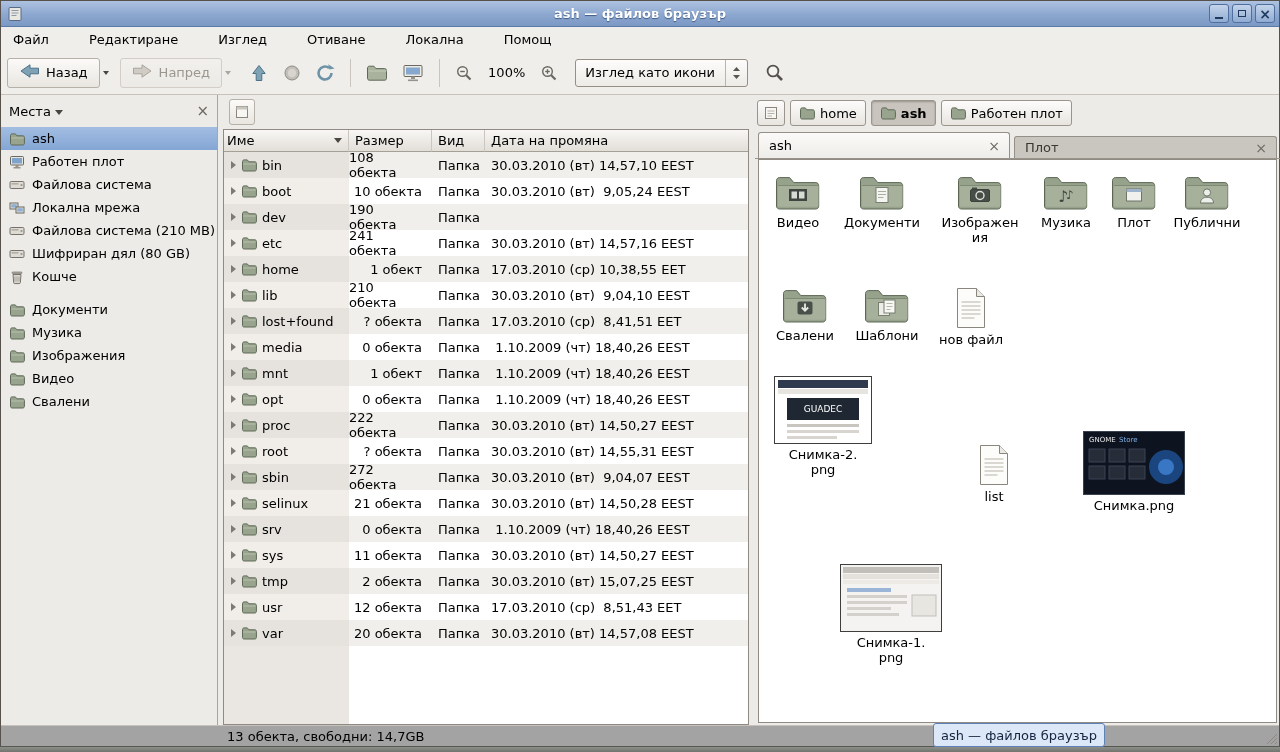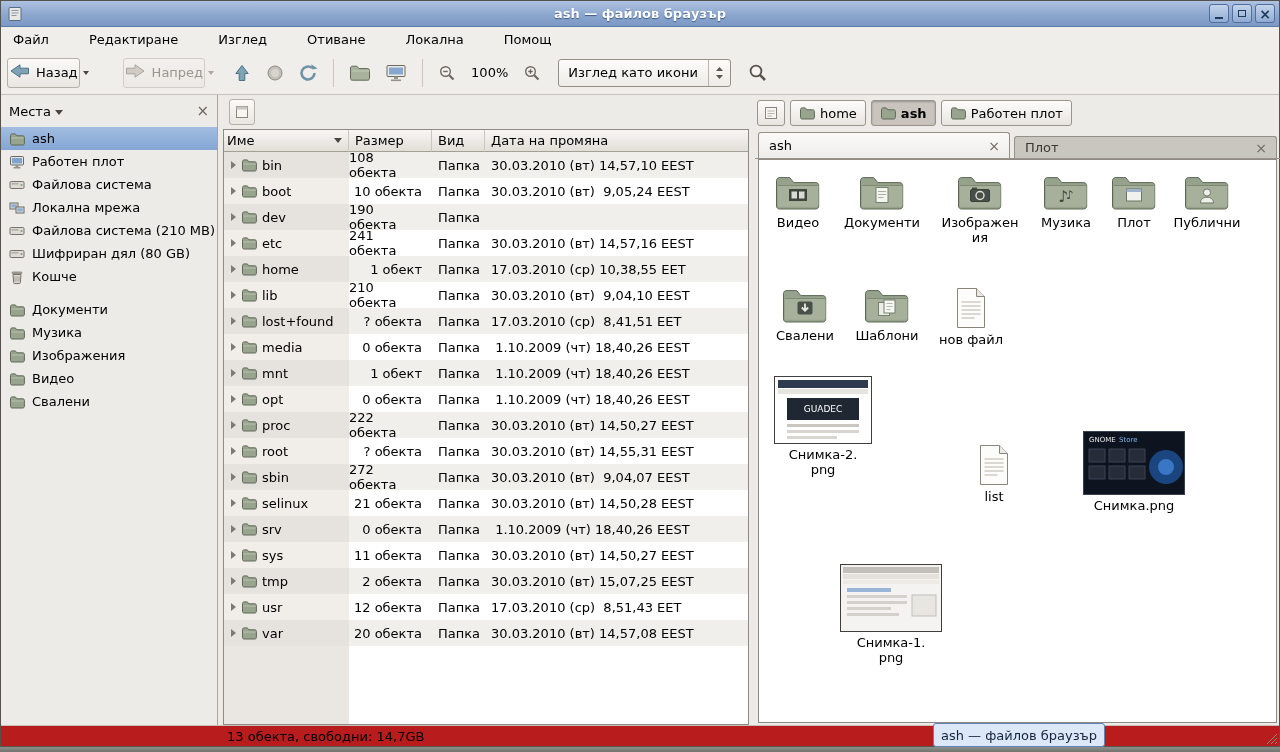--- a/index.html
+++ b/index.html
@@ -36,22 +36,22 @@
 
   
   #menubar { position:absolute; left:0; top:26px; width:1278px; height:24px;
              background:#EFEEEB; display:flex; align-items:center; padding-left:2px;gap:20px; }
   .menu-item { padding:2px 10px; cursor:default; }
 
   
   #toolbar { position:absolute; left:0; top:50px; width:1278px; height:44px; background:#EFEEEB;
              border-bottom:1px solid #C6C2BB; display:flex; align-items:center; padding-left:6px; }
   .tb-btn { display:flex; align-items:center; gap:6px; height:30px; border-radius:3px; cursor:default; }
-  .tb-btn.labeled { padding:0 1px; border:1px solid #B5B0A8; background:linear-gradient(#FBFAF8,#E9E6E1); }
-  .tb-btn.labeled.disabled { color:#9B968E; border-color:#D2CEC7; background:linear-gradient(#F2F0ED,#ECEAE6);margin-left:23px; }
+  .tb-btn.labeled { padding:0 11px; border:1px solid #B5B0A8; background:linear-gradient(#FBFAF8,#E9E6E1); }
+  .tb-btn.labeled.disabled { color:#9B968E; border-color:#D2CEC7; background:linear-gradient(#F2F0ED,#ECEAE6); }
   .tb-btn.icon-only { padding:0 6px; border:1px solid transparent; }
   .tb-chevron { padding:0 4px 0 2px; margin-right:6px; display:flex; align-items:center; height:30px; }
   .tb-sep { width:1px; height:28px; background:#C9C5BE; margin:0 8px; }
   .zoom-label { margin:0 8px; }
   .combo { display:flex; align-items:center; height:28px; margin-left:10px; padding:0 6px 0 9px;
            border:1px solid #968F85; border-radius:3px; background:linear-gradient(#FDFCFB,#EDEBE6);
            gap:10px; cursor:default; }
   .combo .spinner { border-left:1px solid #B9B4AC; padding-left:6px; display:flex; align-items:center; height:100%; }
 
   
@@ -118,21 +118,21 @@
   .tab-label { flex:1; }
   .tab-close { color:#6E6A63; font-size:14px; line-height:1; padding:1px 3px; cursor:default; }
   #iconview { position:absolute; left:3px; top:64px; width:519px; height:564px;
               border:1px solid #8F8B84; background:#FFFFFF; overflow:hidden; }
   .ivitem { position:absolute; text-align:center; cursor:default; }
   .ivicon { display:flex; justify-content:center; }
   .ivlabel { margin-top:3px; line-height:15px; overflow-wrap:break-word; }
   .ivitem.kind-thumb-guadec .ivlabel, .ivitem.kind-thumb-window .ivlabel { width:72px; margin:3px auto 0; }
 
   
-  #statusbar { position:absolute; left:0; top:724px; width:1278px; height:21px; background:#b91c1c;
+  #statusbar { position:absolute; left:0; top:724px; width:1278px; height:21px; background:#a3a3a3;
                border-top:1px solid #C6C2BB; display:flex; align-items:center; }
   .status-text { margin-left:226px; }
   .grip { position:absolute; right:1px; bottom:1px; width:14px; height:14px; cursor:nwse-resize; }
 </style>
 </head>
 <body>
 
 <div id="screen">
 
   <div id="taskbar"></div>

